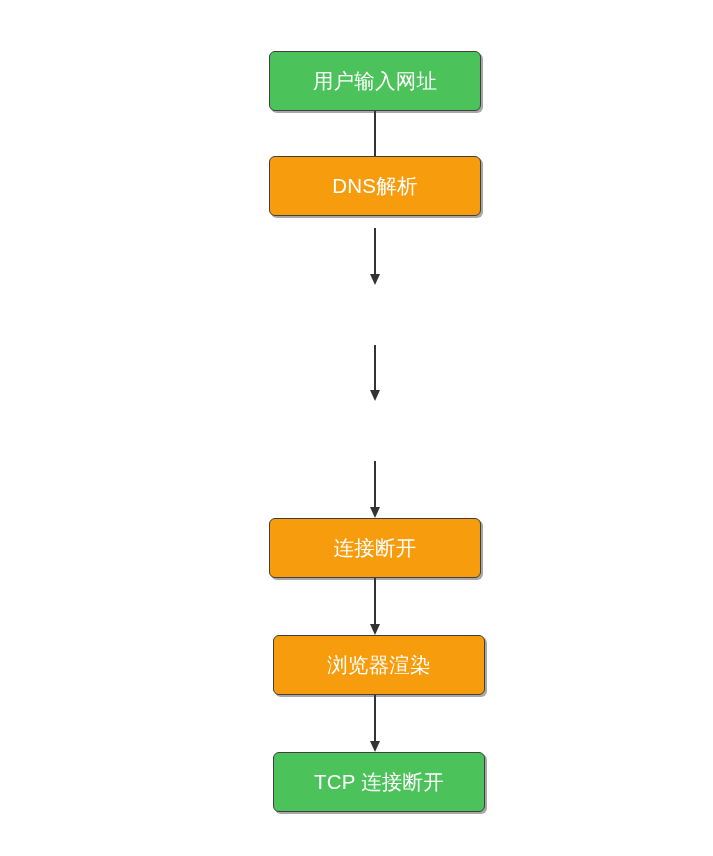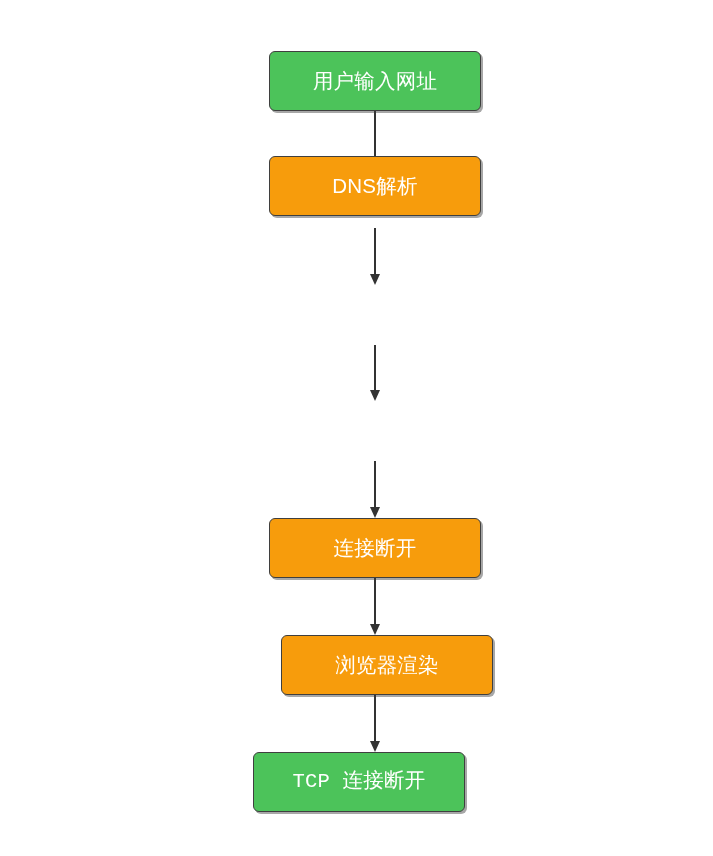--- a/index.html
+++ b/index.html
@@ -95,19 +95,19 @@
     </div>
     <div class="node green" style="left: 254px; top: 51px;">
       <span class="label">用户输入网址</span>
     </div>
     <div class="node orange" style="left: 254px; top: 156px; text-align: center;">
       <span class="label">DNS解析</span>
     </div>
     <div class="node orange" style="left: 254px; top: 518px;">
       <span class="label">连接断开</span>
     </div>
-    <div class="node orange" style="left: 266px; top: 635px; text-align: center;">
+    <div class="node orange" style="left: 258px; top: 635px; text-align: center;">
       <span class="label">浏览器渲染</span>
     </div>
-    <div class="node green" style="left: 238px; top: 752px; font-family: Liberation Mono, monospace;">
+    <div class="node green" style="left: 258px; top: 752px;">
       <span class="label">TCP 连接断开</span>
     </div>
   </div>
 
 </body></html>

